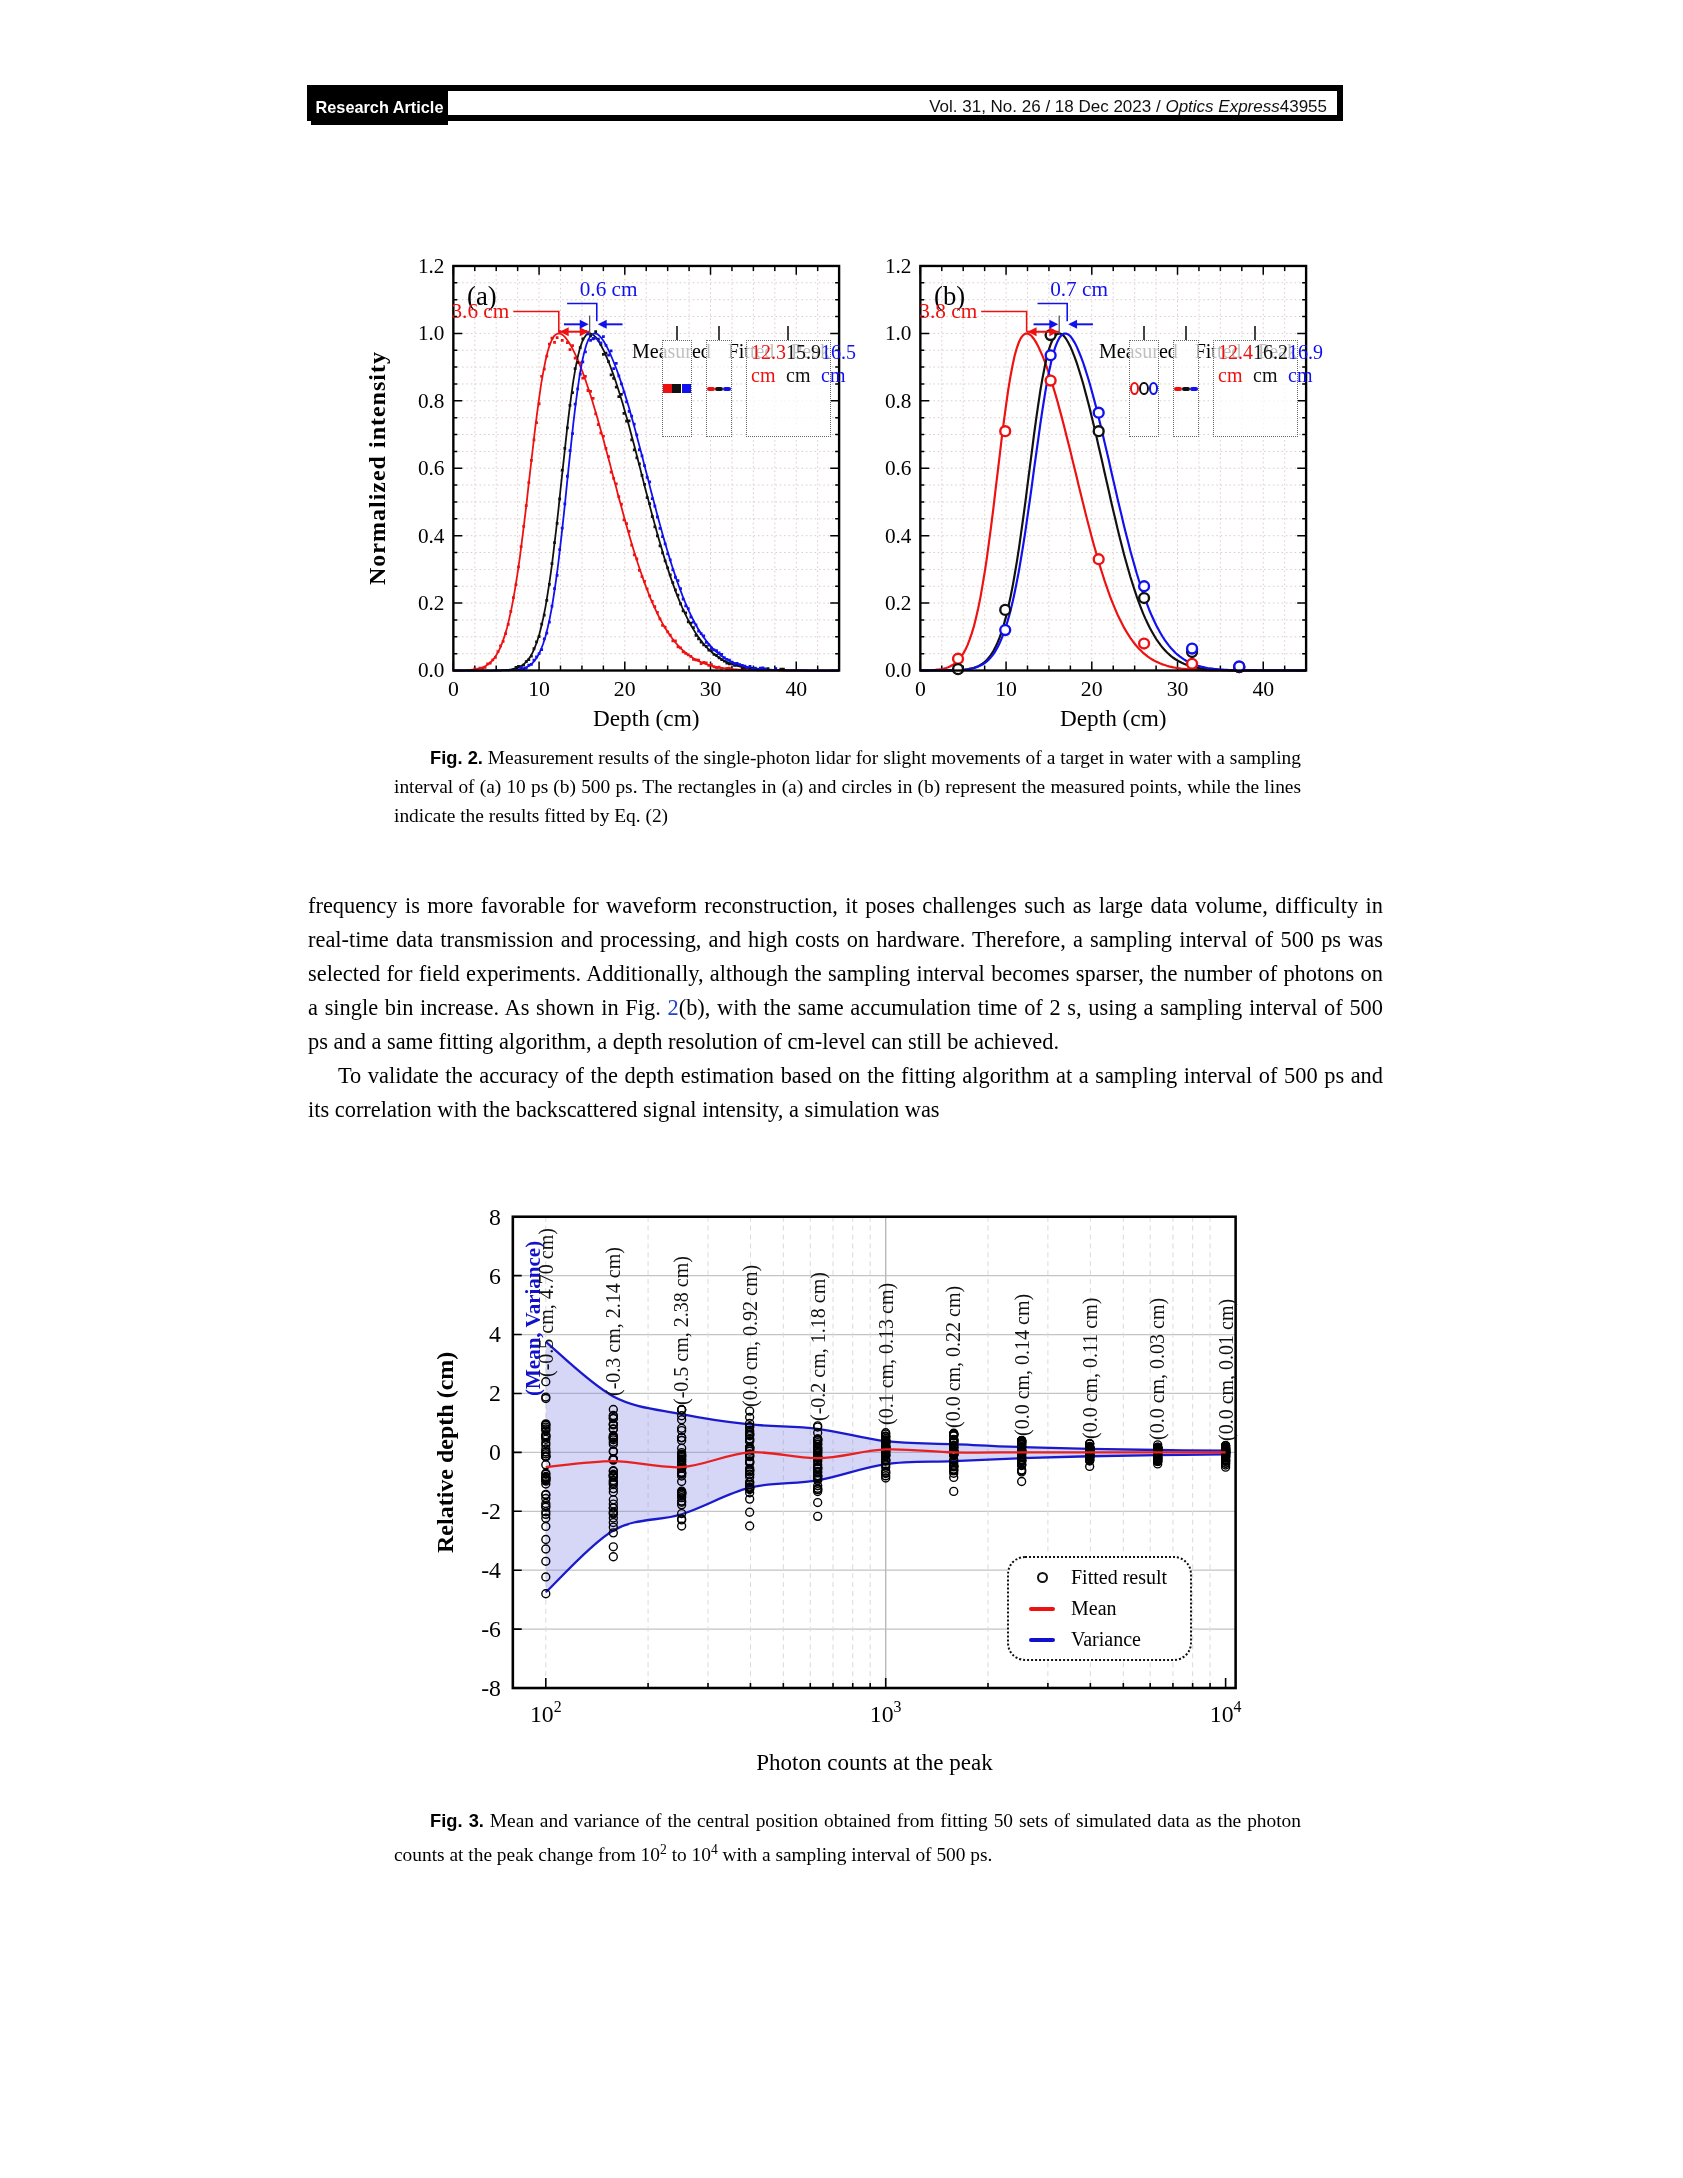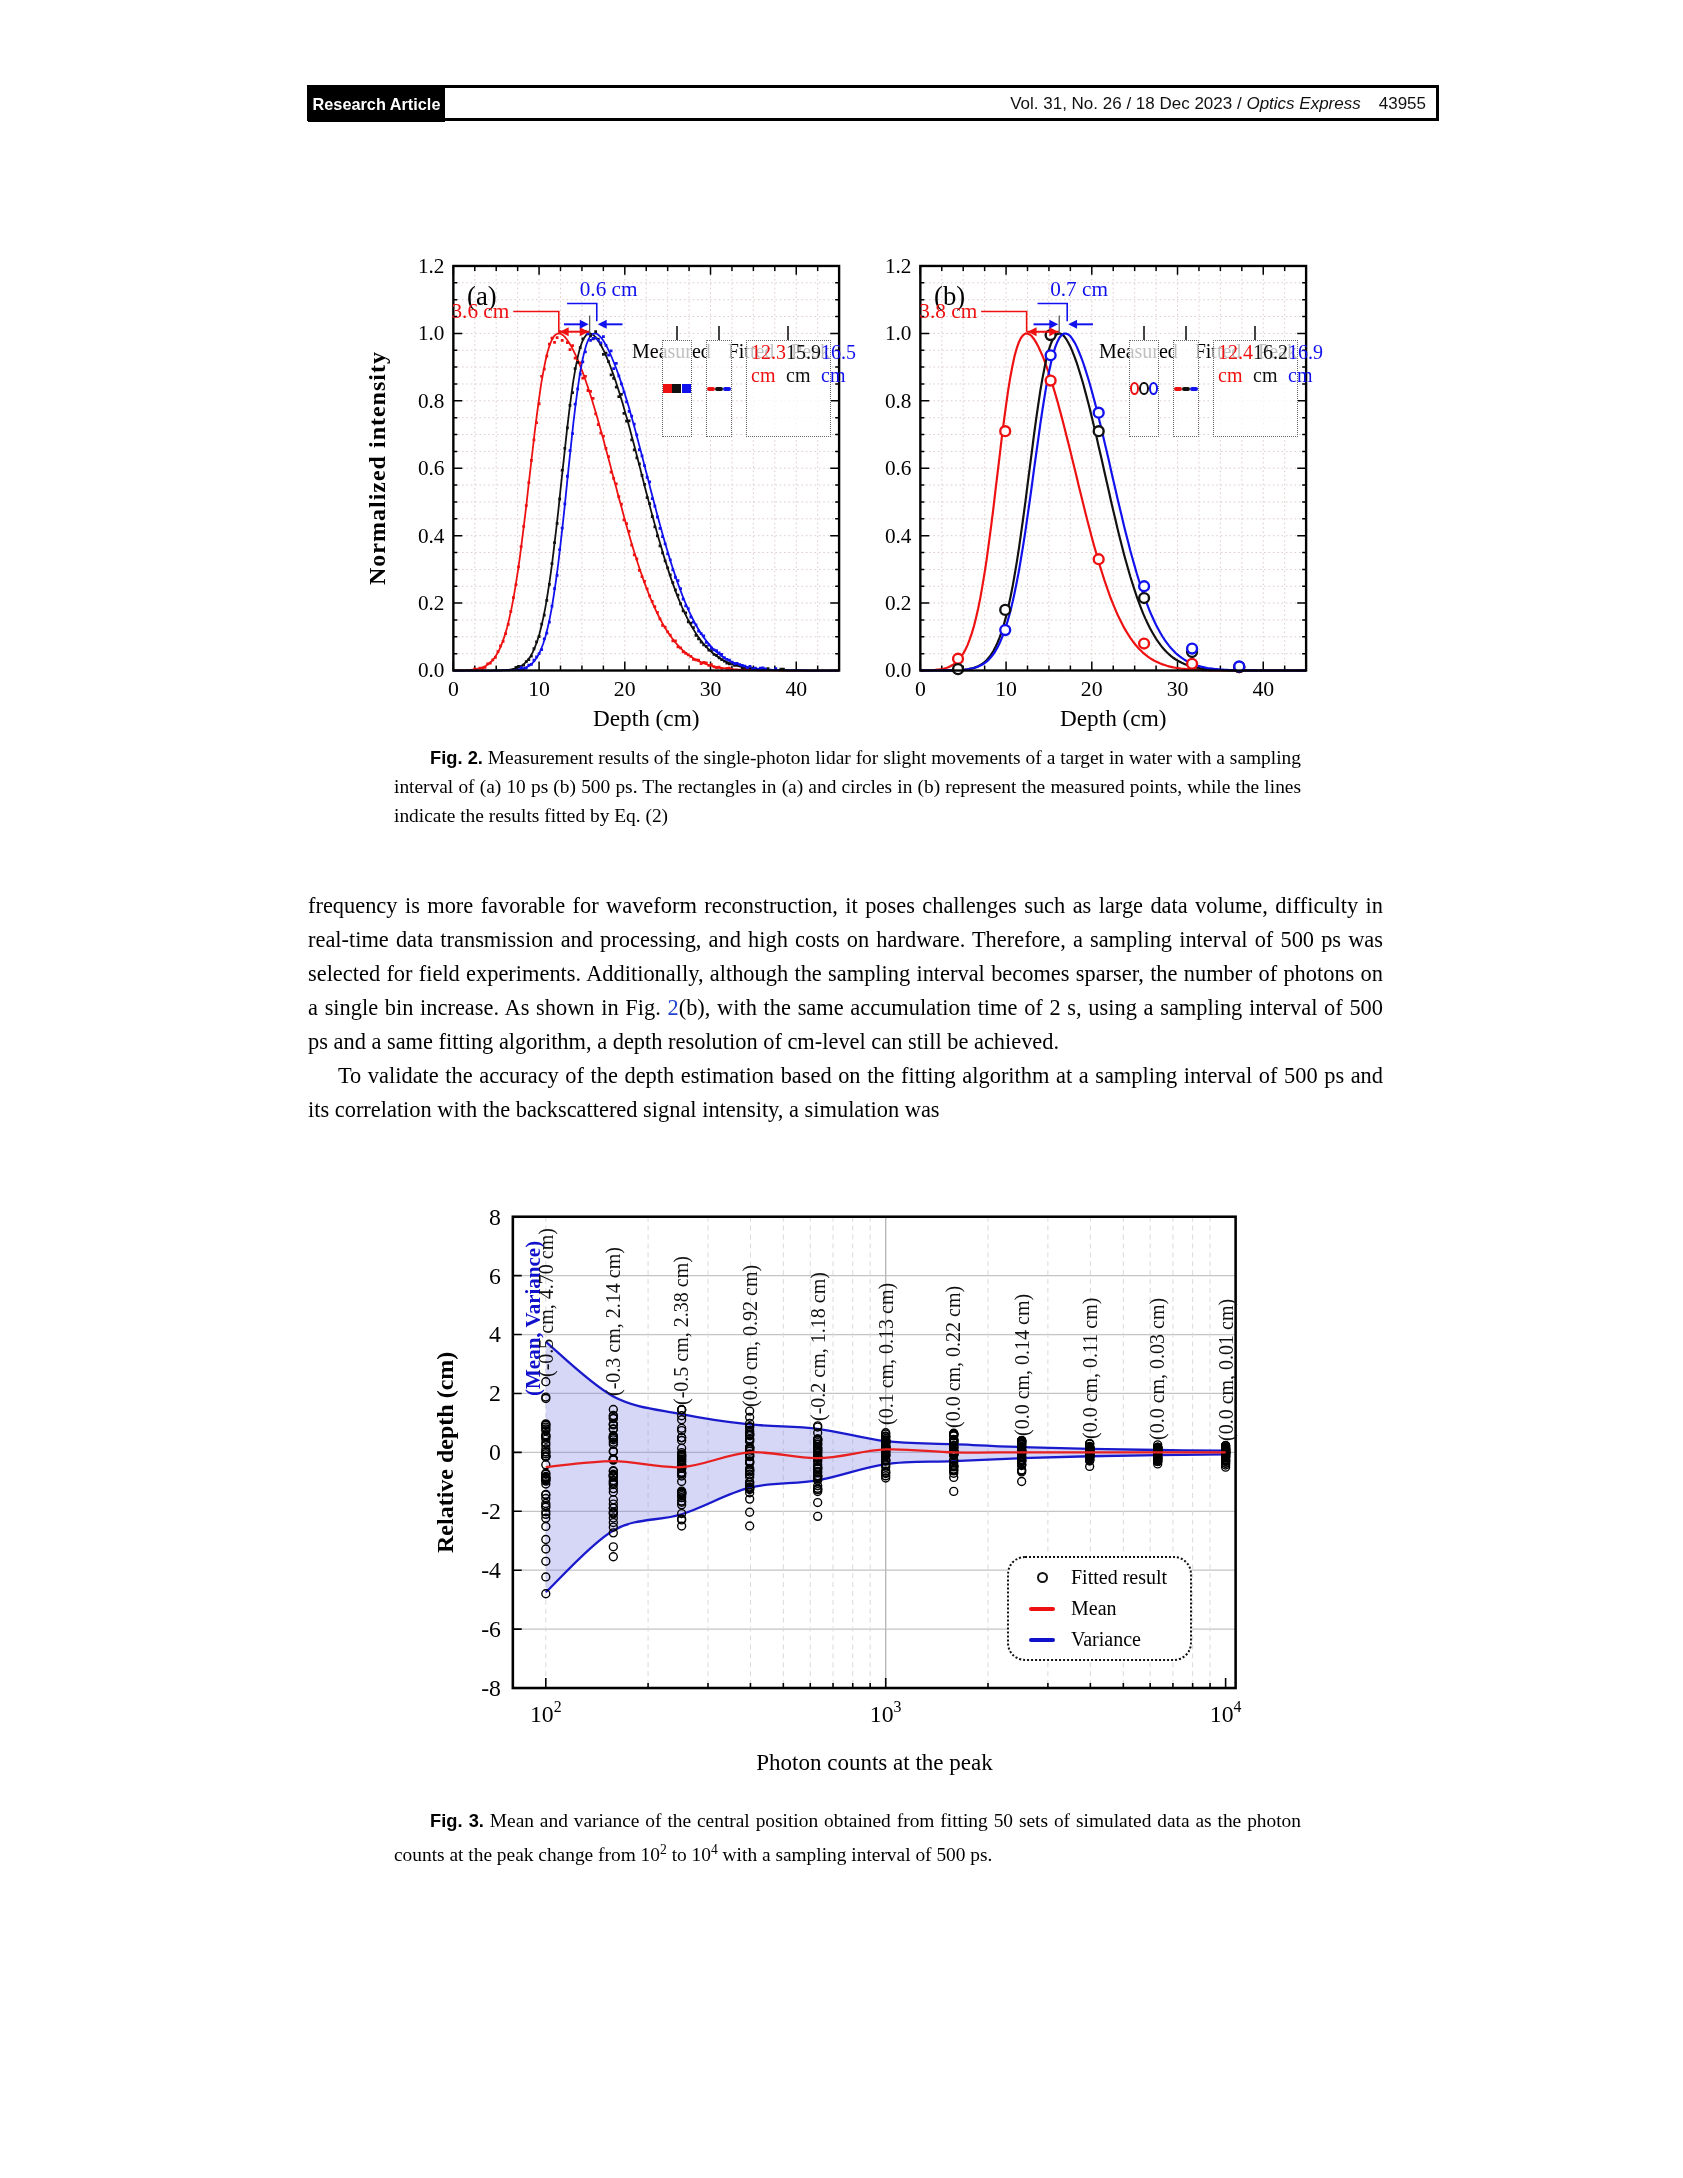--- a/index.html
+++ b/index.html
@@ -1,26 +1,26 @@
 <!DOCTYPE html>
 <html><head>
 <meta charset="utf-8">
 <style>
   html,body{margin:0;padding:0;background:#888;}
   .page{position:relative;width:1683px;height:2178px;background:#ffffff;margin:0 auto;
         font-family:"Liberation Serif",serif;overflow:hidden;}
 
   
-  #hdr{position:absolute;left:307px;top:85px;width:1132px;height:36px;border:3px solid #000000;
+  #hdr{position:absolute;left:307px;top:85px;width:1036px;height:36px;border:6px solid #000000;
        background:#fff;box-sizing:border-box;font-family:"Liberation Sans",sans-serif;}
   #hdr .black-box{position:absolute;left:-2px;top:-2px;width:137px;height:36px;background:#000;
        color:#fff;display:flex;align-items:center;justify-content:center;font-weight:bold;font-size:16.3px;}
   #hdr .vol{position:absolute;right:10px;top:0;height:32px;line-height:32px;font-size:17px;color:#111;white-space:nowrap;}
   #hdr .vol i{font-style:italic;}
-  #hdr .vol .pgnum{margin-left:18px;}
+  #hdr .vol .pgnum{margin-left:0;}
 
   
   #banner{position:absolute;left:307px;top:126px;width:1076px;height:55px;overflow:hidden;
       background:linear-gradient(90deg,#a80f0f 0%,#c41818 12%,#b01212 32%,#6f0909 58%,#2b0404 82%,#190606 100%);}
   #banner .edge-top{position:absolute;left:0;top:0;width:100%;height:3px;background:#0d0d0d;}
   #banner .edge-bot{position:absolute;left:0;bottom:0;width:100%;height:3px;background:#170303;}
   #banner .brand{position:absolute;left:61px;top:9px;display:flex;align-items:baseline;gap:13px;z-index:3;
       font-family:"Liberation Sans",sans-serif;}
   #banner .optics{font-style:italic;font-weight:bold;font-size:32px;color:#ffc21f;
       text-shadow:1px 1px 0 #5a1000,0 0 2px #3a0b00;}

